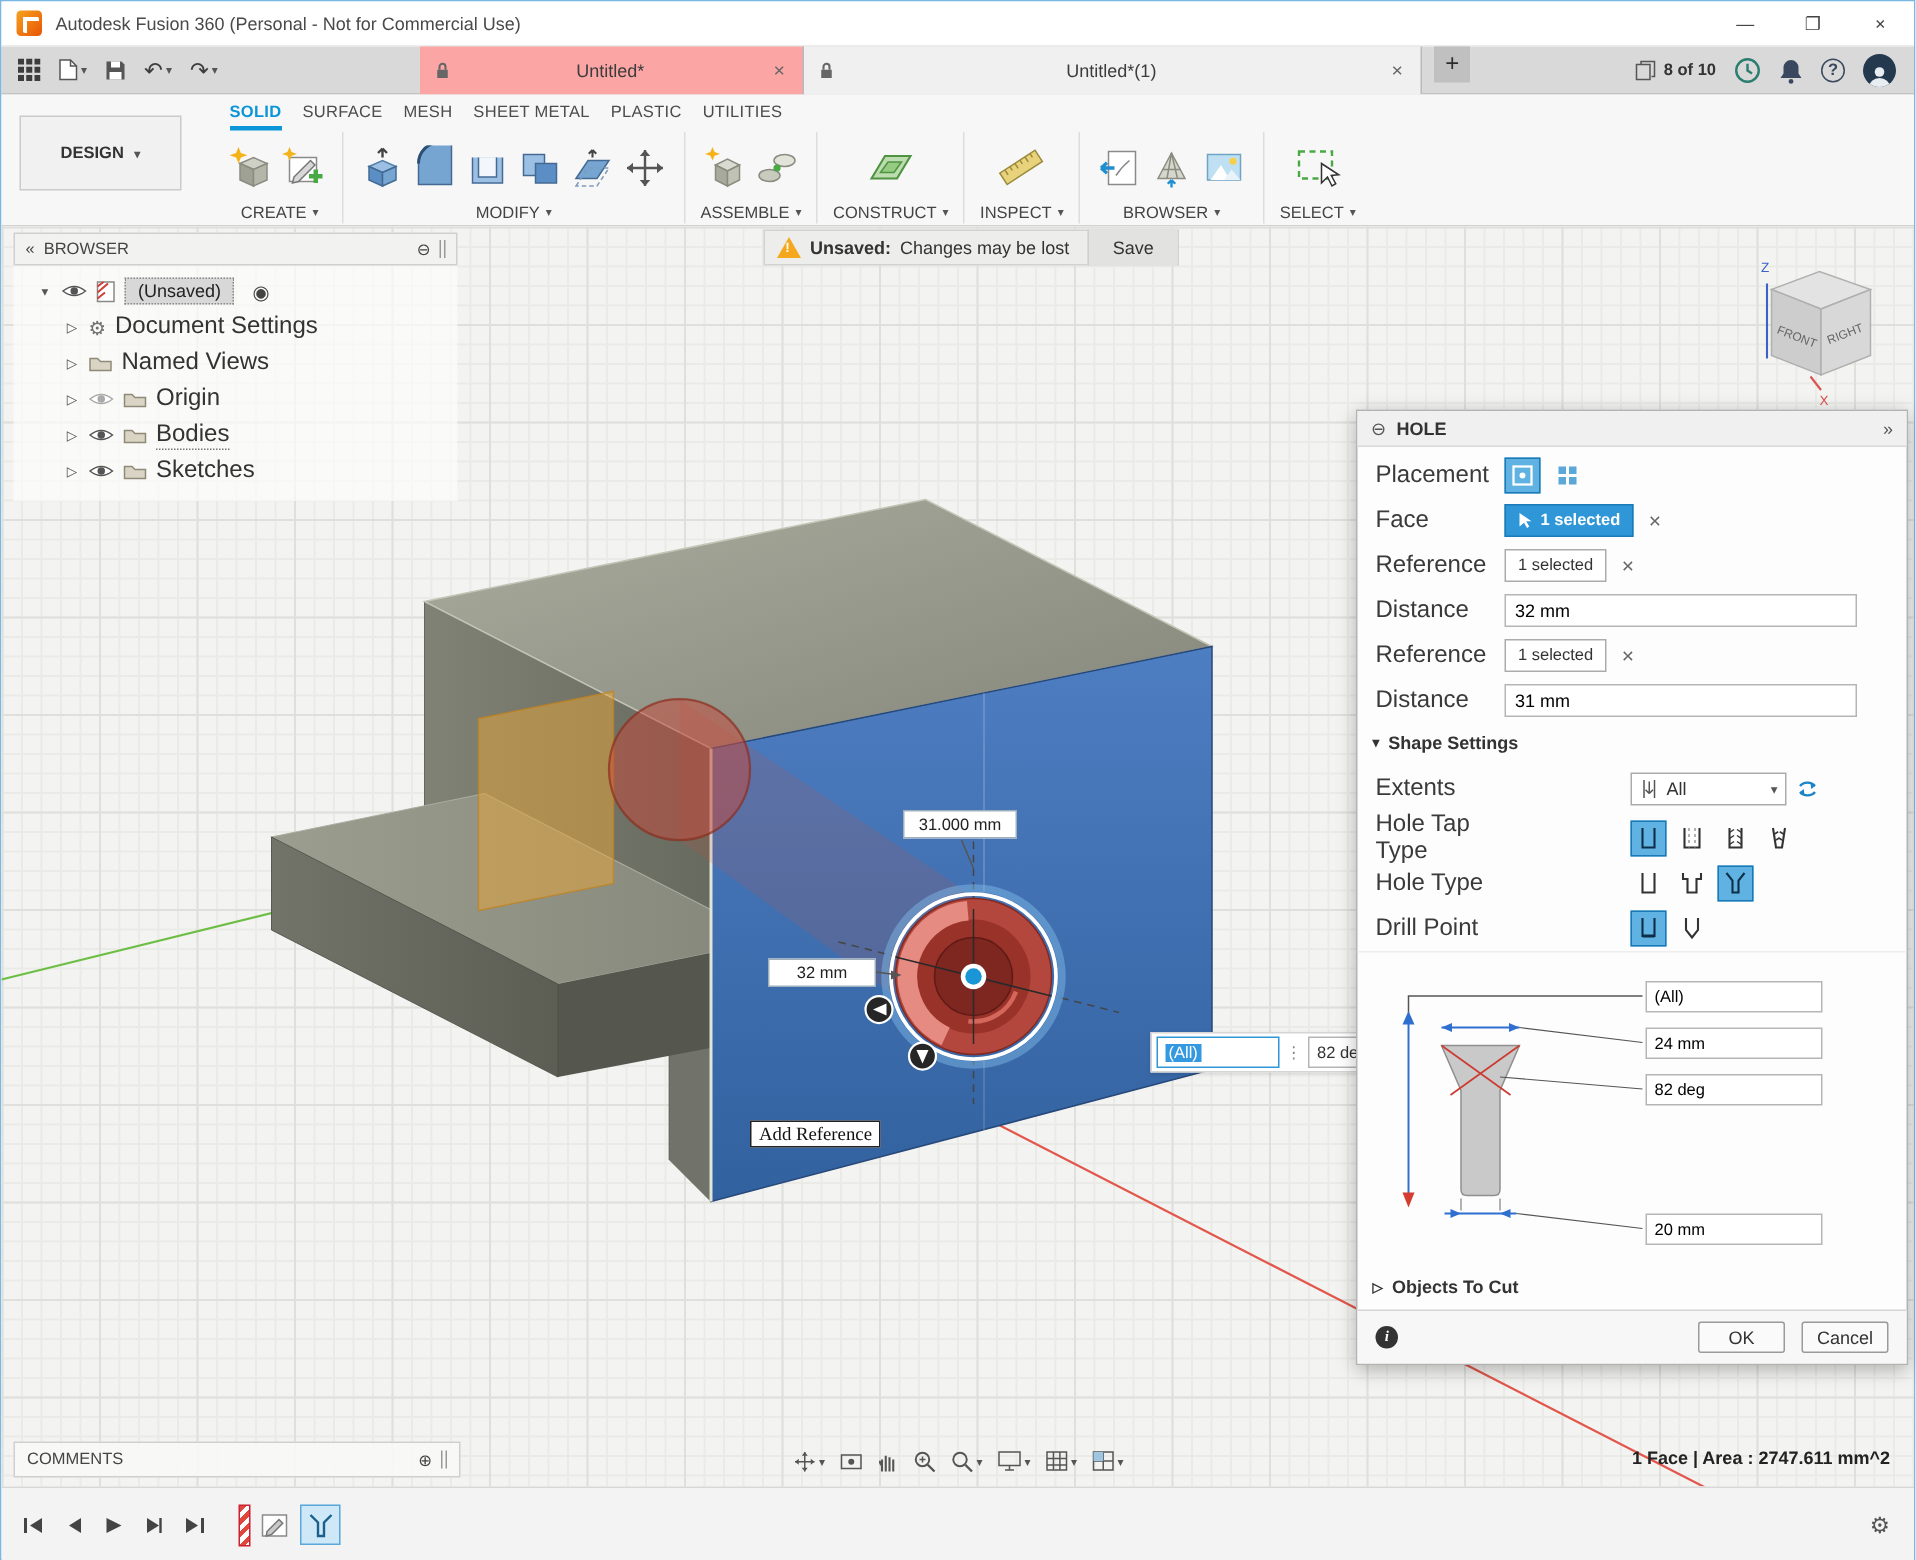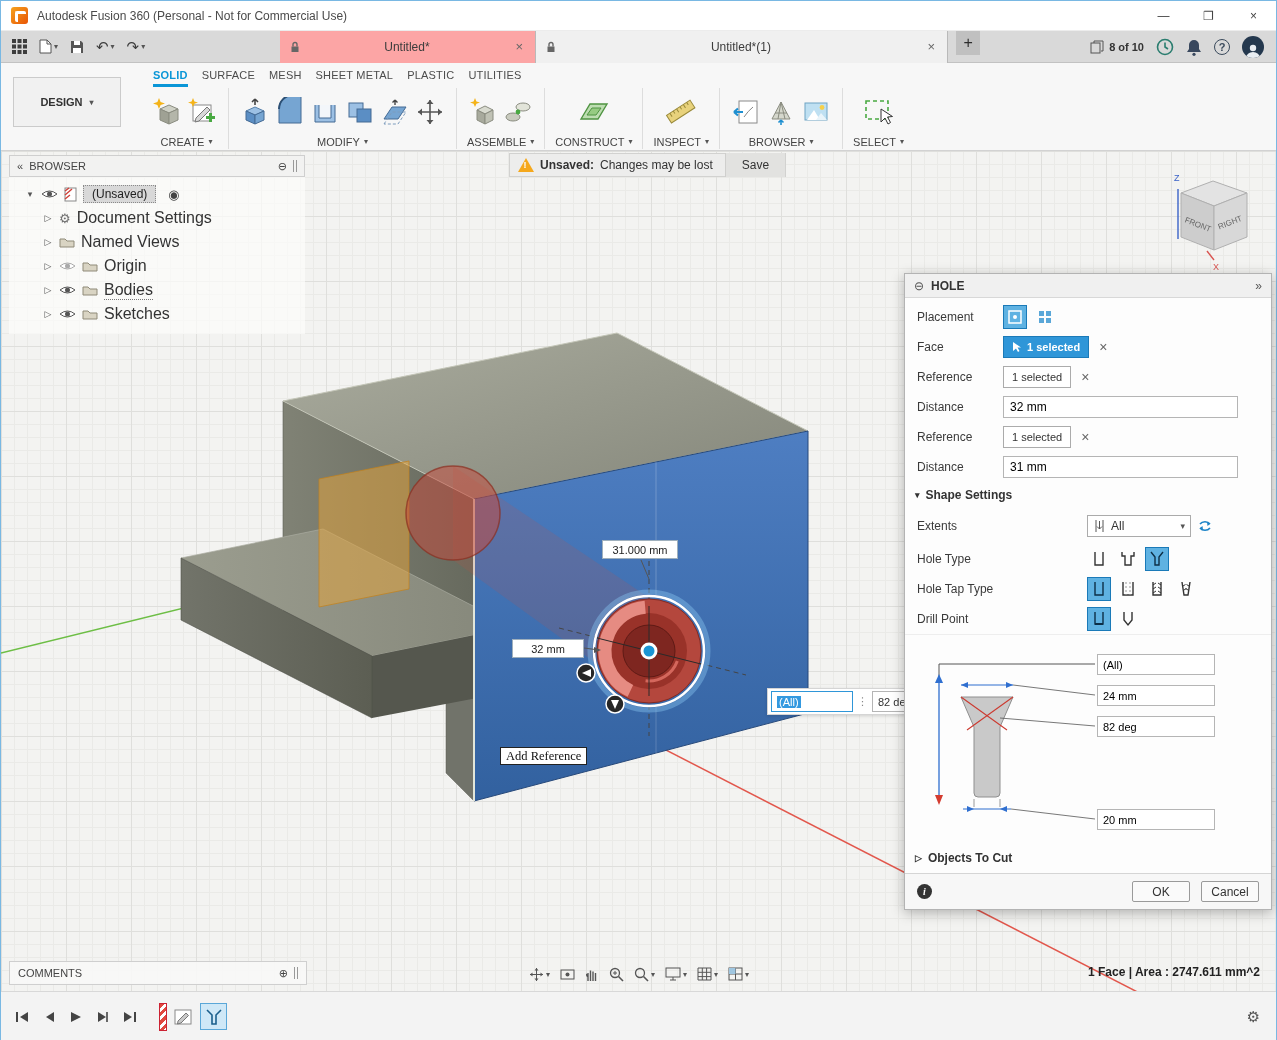--- a/index.html
+++ b/index.html
@@ -76,21 +76,21 @@
 .comments{position:absolute;left:8px;top:810px;width:298px;height:24px;background:rgba(248,248,247,.9);border:1px solid #cfcfcf;display:flex;align-items:center;padding:0 8px;font-size:11px;color:#444;gap:6px}
 .navbar{position:absolute;left:518px;top:810px;height:26px;display:flex;align-items:center;gap:10px;padding:0 10px}
 .nav-btn{display:flex;align-items:center;gap:2px;color:#555}
 
 .hole-dialog{position:absolute;left:903px;top:122px;width:368px;background:#fdfdfd;border:1px solid #b3b3b3;box-shadow:0 3px 12px rgba(0,0,0,.28)}
 .hd-header{height:24px;background:#f0f0f0;border-bottom:1px solid #d8d8d8;display:flex;align-items:center;padding:0 9px;gap:7px}
 .hd-title{font-weight:bold;font-size:12px;color:#333;flex:1}
 .hd-glyph{color:#555;font-size:12px}
 .hd-body{padding-top:4px}
 .hd-row{display:flex;align-items:center;height:30px;padding:0 12px}
-.hd-label{width:86px;font-size:12px;color:#3a3a3a;flex-shrink:0}
+.hd-label{width:86px;font-size:16px;color:#3a3a3a;flex-shrink:0}
 .hd-input{width:235px;height:22px;border:1px solid #b5b5b5;background:#fff;font-size:12px;padding:0 6px;font-family:"Liberation Sans",sans-serif}
 .sel-btn{height:22px;display:flex;align-items:center;gap:5px;padding:0 8px;font-size:11px}
 .sel-btn.blue{background:#2f96d8;border:1px solid #1b7ab8;color:#fff;font-weight:bold}
 .sel-btn.plain{background:#fff;border:1px solid #ababab;color:#333}
 .x-btn{color:#666;font-size:14px;margin-left:10px}
 .toggle{width:24px;height:24px;border:1px solid transparent;display:flex;align-items:center;justify-content:center;margin-right:6px}
 .toggle.sel,.iconbtn.sel{background:#5fb2e2;border:1px solid #1a7ab8}
 .section-head{display:flex;align-items:center;height:26px;padding:0 10px;gap:6px;font-weight:bold;font-size:12px;color:#333}
 .tri{font-size:9px;color:#333}
 .strip{display:flex;align-items:center;margin-left:84px}
@@ -672,40 +672,20 @@
           <div class="flip-btn">
             <svg width="18" height="18">
                 <path d="M4,7 A6,5 0 0 1 14,7" fill="none" stroke="#1b83c7" stroke-width="1.6"></path>
                 <polygon points="14,7 11,5 11.5,9" fill="#1b83c7"></polygon>
                 <path d="M14,11 A6,5 0 0 1 4,11" fill="none" stroke="#1b83c7" stroke-width="1.6"></path>
                 <polygon points="4,11 7,13 6.5,9" fill="#1b83c7"></polygon>
               </svg>
           </div>
         </div>
 
-        <div class="hd-row">
-          <span class="hd-label">Hole Type</span>
-          <div class="strip">
-            <div class="iconbtn">
-                <svg width="18" height="18">
-                  <path d="M5,2 V15 H13 V2" fill="none" stroke="#333" stroke-width="1.4"></path>
-                </svg>
-              </div>
-            <div class="iconbtn">
-                <svg width="18" height="18">
-                  <path d="M3,2 V6 H6 V15 H12 V6 H15 V2" fill="none" stroke="#333" stroke-width="1.4"></path>
-                </svg>
-              </div>
-            <div class="iconbtn sel">
-                <svg width="18" height="18">
-                  <path d="M3,2 L7,7 V15 H11 V7 L15,2" fill="none" stroke="#0d2f47" stroke-width="1.4"></path>
-                </svg>
-              </div>
-          </div>
-        </div>
         <div class="hd-row">
           <span class="hd-label">Hole Tap Type</span>
           <div class="strip">
             <div class="iconbtn sel">
                 <svg width="18" height="18">
                   <path d="M5,2 V15 H13 V2" fill="none" stroke="#0d2f47" stroke-width="1.4"></path>
                 </svg>
               </div>
             <div class="iconbtn">
                 <svg width="18" height="18">
@@ -721,20 +701,40 @@
               </div>
             <div class="iconbtn">
                 <svg width="18" height="18">
                   <path d="M5,2 L7,15 H11 L13,2" fill="none" stroke="#333" stroke-width="1.4"></path>
                   <path d="M6,6 l2.5,-1.5 M7,10 l2.5,-1.5 M12,6 l-2.5,-1.5 M11,10 l-2.5,-1.5" stroke="#333"></path>
                 </svg>
               </div>
           </div>
         </div>
         <div class="hd-row">
+          <span class="hd-label">Hole Type</span>
+          <div class="strip">
+            <div class="iconbtn">
+                <svg width="18" height="18">
+                  <path d="M5,2 V15 H13 V2" fill="none" stroke="#333" stroke-width="1.4"></path>
+                </svg>
+              </div>
+            <div class="iconbtn">
+                <svg width="18" height="18">
+                  <path d="M3,2 V6 H6 V15 H12 V6 H15 V2" fill="none" stroke="#333" stroke-width="1.4"></path>
+                </svg>
+              </div>
+            <div class="iconbtn sel">
+                <svg width="18" height="18">
+                  <path d="M3,2 L7,7 V15 H11 V7 L15,2" fill="none" stroke="#0d2f47" stroke-width="1.4"></path>
+                </svg>
+              </div>
+          </div>
+        </div>
+        <div class="hd-row">
           <span class="hd-label">Drill Point</span>
           <div class="strip">
             <div class="iconbtn sel">
                 <svg width="18" height="18">
                   <path d="M5,2 V14 H13 V2" fill="none" stroke="#0d2f47" stroke-width="1.4"></path>
                   <path d="M5,14 H13" stroke="#0d2f47" stroke-width="2"></path>
                 </svg>
               </div>
             <div class="iconbtn">
                 <svg width="18" height="18">

